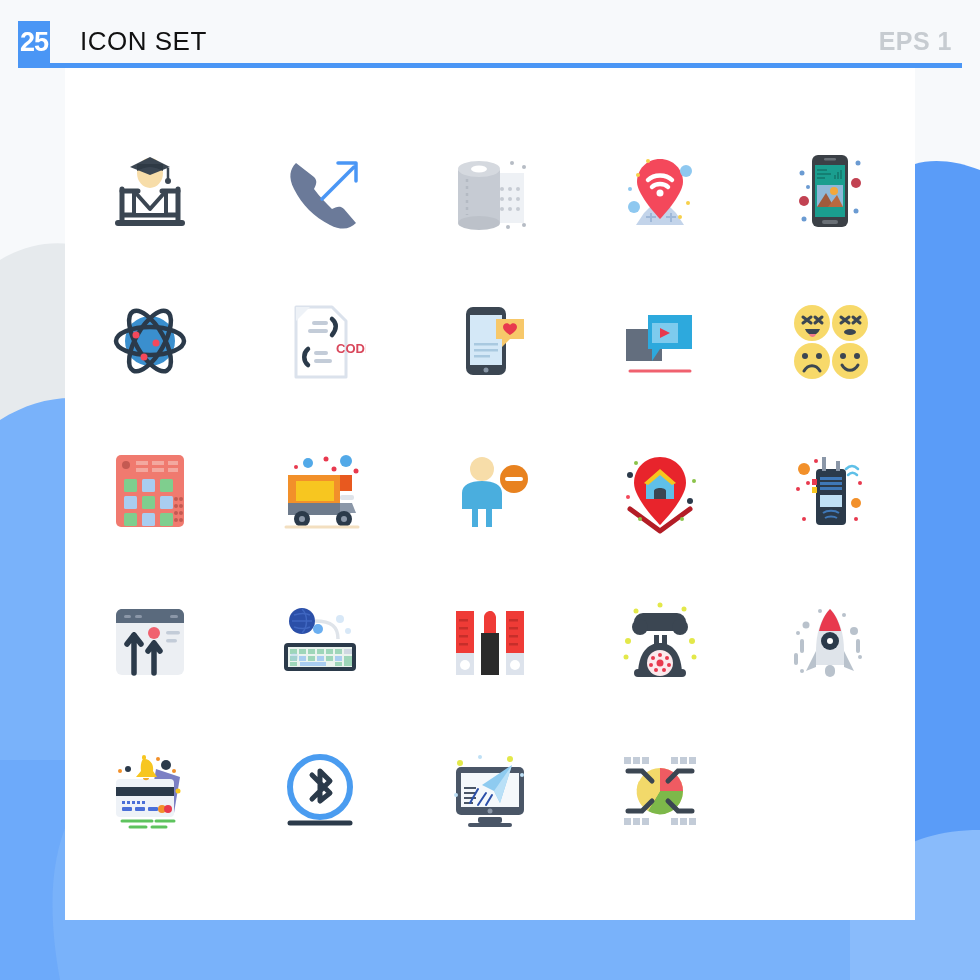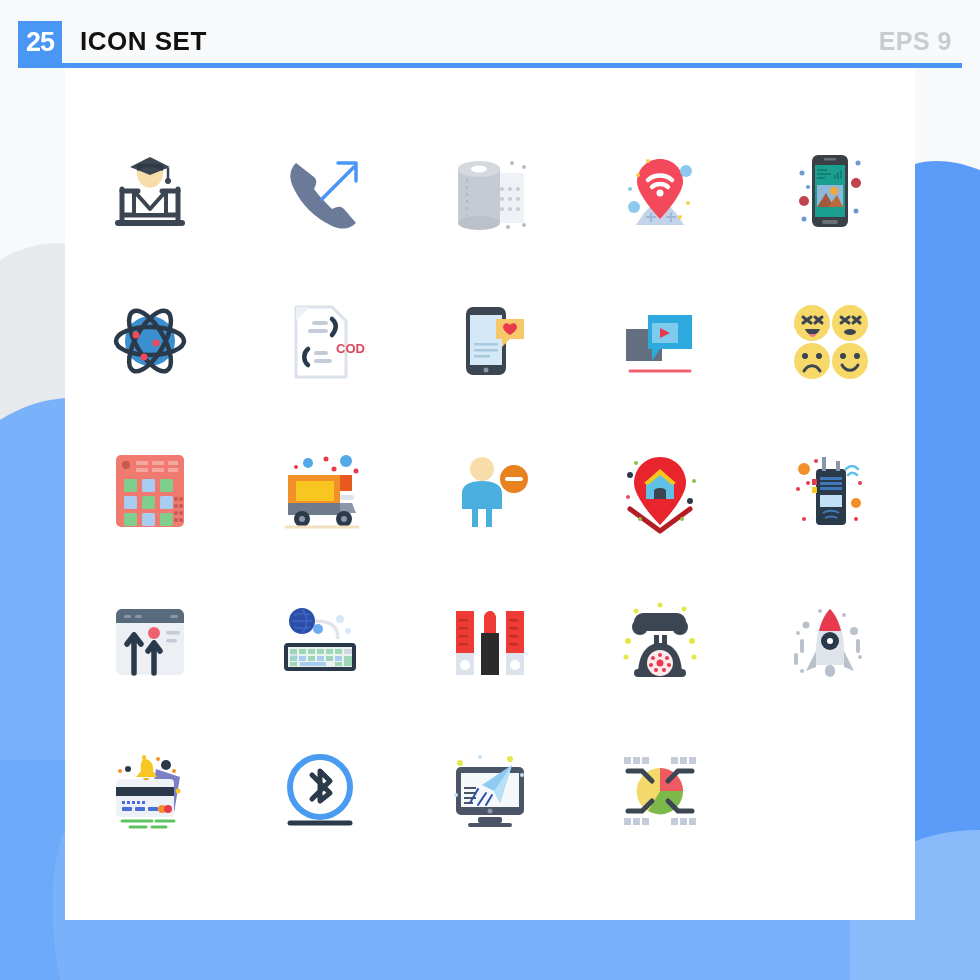--- a/index.html
+++ b/index.html
@@ -11,26 +11,26 @@
   #stage{position:absolute;inset:0;width:980px;height:980px;}
   .bgwaves{position:absolute;inset:0;z-index:0;}
   .card{
     position:absolute;left:65px;top:68px;width:850px;height:852px;
     background:#ffffff;z-index:2;
   }
   .header{
     position:absolute;left:0;top:0;width:980px;height:68px;z-index:3;
   }
   .badge{
-    position:absolute;left:18px;top:21px;width:44px;height:42px;
+    position:absolute;left:18px;top:21px;width:32px;height:42px;
     background:#4a96f5;color:#ffffff;font-weight:bold;font-size:27px;
     display:flex;align-items:center;justify-content:center;letter-spacing:-1px;
   }
   .title{
-    position:absolute;left:80px;top:26px;font-size:26px;font-weight:bold;
+    position:absolute;left:80px;top:26px;font-size:26px;font-weight:normal;
     color:#111111;letter-spacing:0.5px;
   }
   .eps{
     position:absolute;right:28px;top:27px;font-size:25px;font-weight:bold;
     color:#c7ccd1;letter-spacing:0.5px;
   }
   .rule{
     position:absolute;left:18px;top:63px;width:944px;height:5px;background:#4a96f5;
   }
   .grid{
@@ -62,21 +62,21 @@
     <path d="M120,880 C120,800 180,760 260,760 C420,760 560,790 700,800 C820,808 900,840 980,860 L980,980 L120,980 Z" fill="#79b2fa"></path>
     <path d="M980,830 C900,830 860,870 850,920 L850,980 L980,980 Z" fill="#89bbfb"></path>
     <path d="M120,760 C60,800 40,870 60,980 L0,980 L0,760 Z" fill="#5a9cf8" opacity="0.35"></path>
   </svg>
 
   <div class="card"></div>
 
   <div class="header">
     <div class="badge">25</div>
     <div class="title">ICON SET</div>
-    <div class="eps">EPS 9</div>
+    <div class="eps">EPS 1</div>
     <div class="rule"></div>
   </div>
 
   <div class="grid">
 
     <div class="cell">
       <svg width="92" height="92" viewBox="0 0 92 92">
         <path d="M18 44 L18 78 M74 44 L74 78" stroke="#3b4652" stroke-width="5" fill="none" stroke-linecap="round"></path>
         <path d="M14 78 L78 78" stroke="#3b4652" stroke-width="6" stroke-linecap="round"></path>
         <path d="M20 70 L72 70" stroke="#3b4652" stroke-width="5" stroke-linecap="round"></path>

